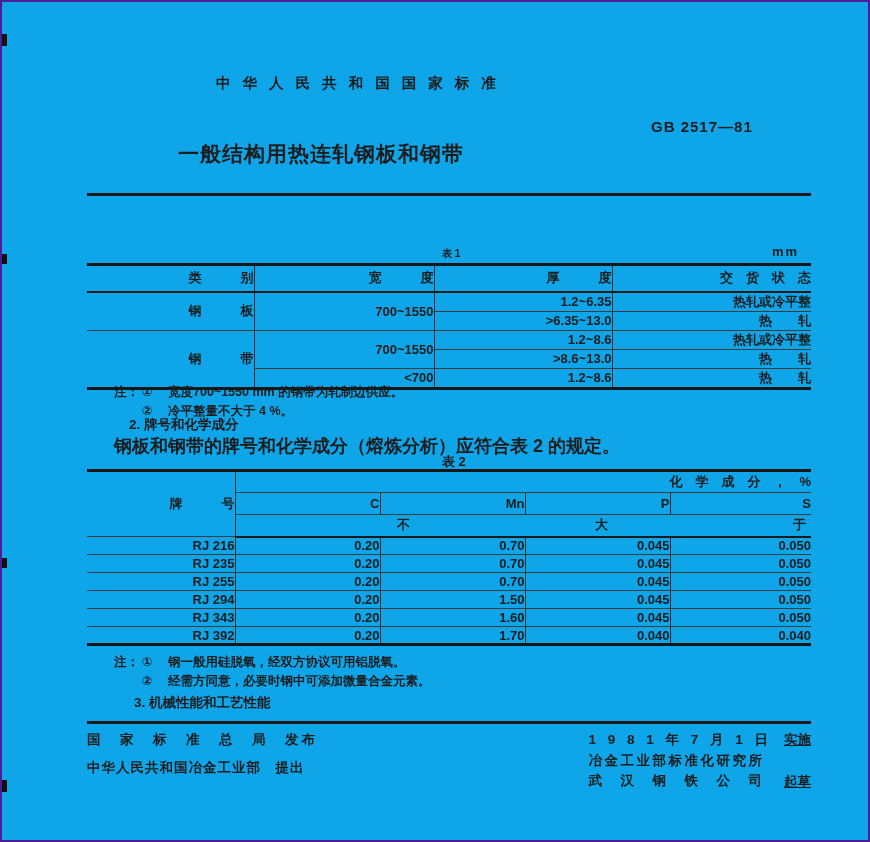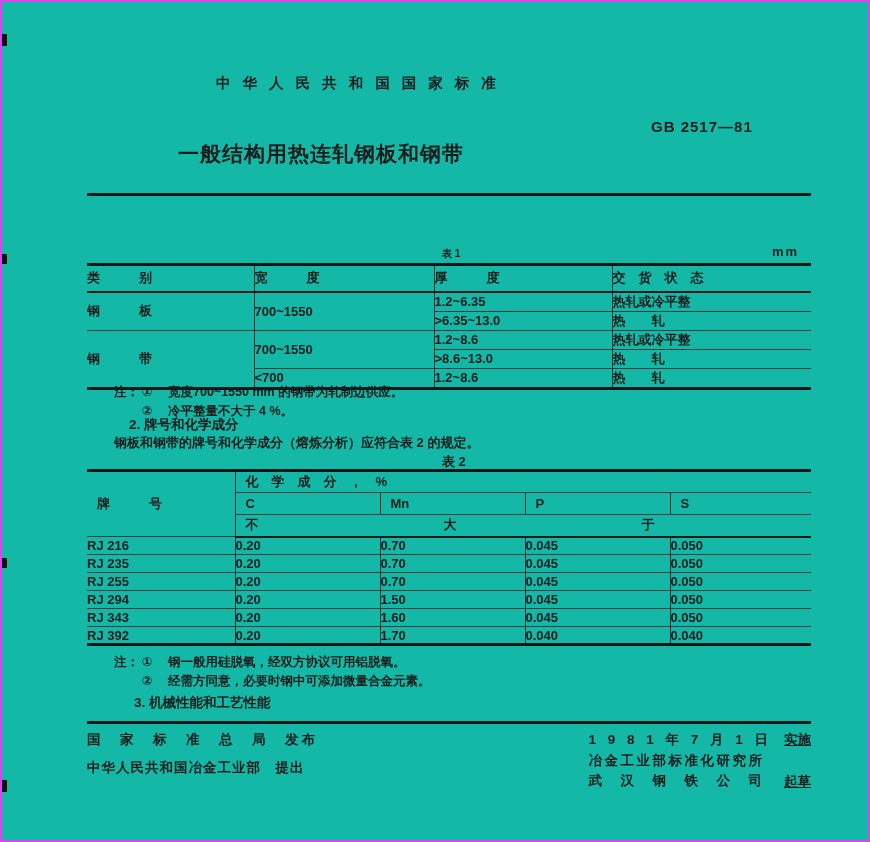--- a/index.html
+++ b/index.html
@@ -7,22 +7,22 @@
     width:870px; height:842px;
     background:#ffffff;
     font-family:"Liberation Sans","DejaVu Sans",sans-serif;
     color:#1c1c1c;
     position:relative;
     overflow:hidden;
   }
   .page {
     position:absolute; inset:0;
     width:870px; height:842px;
-    background:#14b8a6;
-    border:2px solid #d946ef;
+    background:#0ea5e9;
+    border:2px solid #4c1d95;
   }
   .abs { position:absolute; }
 
   
   .artifact { position:absolute; left:0; width:5px; background:#0f0f0f; }
 
   
   .std-header { left:214px; top:72px; font-size:14.5px; font-weight:bold; letter-spacing:4px; white-space:nowrap; }
   .std-code   { left:649px; top:116px; font-size:15px; font-weight:bold; letter-spacing:1px; }
   .doc-title  { left:176px; top:138px; font-size:21px; font-weight:bold; letter-spacing:1px; white-space:nowrap; }
@@ -39,21 +39,21 @@
 
   
   table { border-collapse:collapse; table-layout:fixed; }
   .gb-table {
     position:absolute; left:85px; width:724px;
     font-size:13px;
     border-top:3px solid #161616;
     border-bottom:3px solid #161616;
   }
   .gb-table th, .gb-table td {
-    text-align:left; vertical-align:middle;
+    text-align:right; vertical-align:middle;
     white-space:nowrap; overflow:hidden;
     font-weight:600;
   }
   .gb-table th { font-weight:bold; }
 
   #table1 { top:261px; }
   #table1 th { height:27px; border-bottom:2.5px solid #1a1a1a; }
   #table1 td { height:17px; border-top:1px solid #3c3c3c; }
   #table1 th:not(:last-child), #table1 td:not(:last-child) { border-right:1.5px solid #2a2a2a; }
   #table1 tbody tr:first-child td { border-top:none; }
@@ -72,21 +72,21 @@
   
   .notes { font-size:12.5px; font-weight:600; line-height:19px; }
   .note-line { display:flex; }
   .note-label  { width:28px; }
   .note-marker { width:26px; }
   #notes1 { left:112px; top:381px; }
   #notes2 { left:112px; top:651px; }
 
   .sec-heading { font-size:13.5px; font-weight:600; }
   #sec2-heading { left:127px; top:414px; }
-  #sec2-text    { left:112px; top:432px; font-size:13px; font-weight:600; }
+  #sec2-text    { left:112px; top:432px; font-size:18px; font-weight:600; }
   #sec3-heading { left:112px; top:692px;margin-left:20px; }
 
   
   .footer {
     left:85px; top:729px; width:724px;
     display:flex; justify-content:space-between;
     font-size:13.5px; font-weight:bold;
   }
   .footer-left .fl-1 { letter-spacing:3px; white-space:nowrap; }
   .footer-left .fl-2 { margin-top:10px; letter-spacing:1px; white-space:nowrap; }

